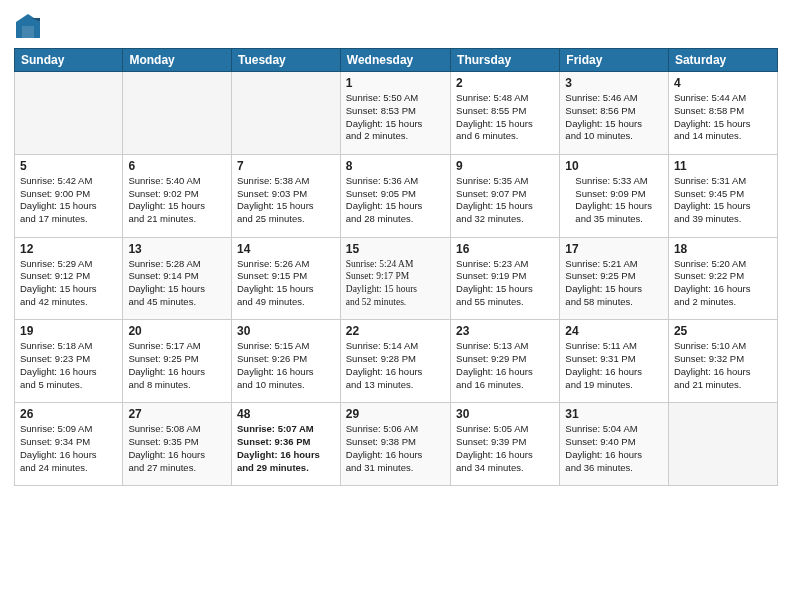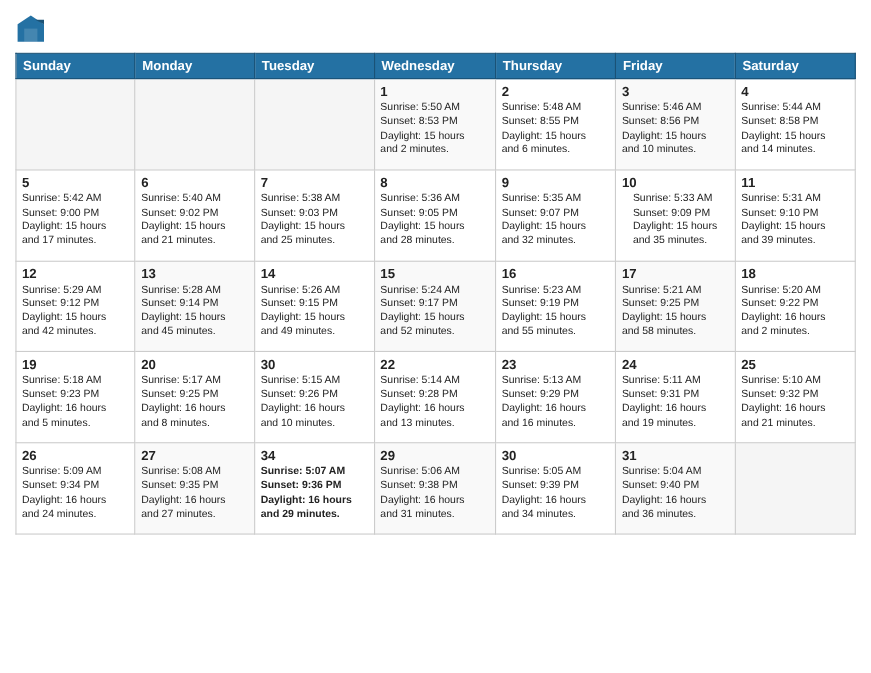--- a/index.html
+++ b/index.html
@@ -204,21 +204,21 @@
           <td>
             <span class="day-num">10</span>
             <div class="cell-content" style="white-space: pre-line; margin-left: 10px;">Sunrise: 5:33 AM
 Sunset: 9:09 PM
 Daylight: 15 hours
 and 35 minutes.</div>
           </td>
           <td>
             <span class="day-num">11</span>
             <div class="cell-content" style="white-space: pre-line;">Sunrise: 5:31 AM
-Sunset: 9:10 PM
+Sunset: 9:45 PM
 Daylight: 15 hours
 and 39 minutes.</div>
           </td>
         </tr>
         <tr>
           <td>
             <span class="day-num">12</span>
             <div class="cell-content" style="white-space: pre-line;">Sunrise: 5:29 AM
 Sunset: 9:12 PM
 Daylight: 15 hours
@@ -233,21 +233,21 @@
           </td>
           <td>
             <span class="day-num">14</span>
             <div class="cell-content" style="white-space: pre-line;">Sunrise: 5:26 AM
 Sunset: 9:15 PM
 Daylight: 15 hours
 and 49 minutes.</div>
           </td>
           <td>
             <span class="day-num">15</span>
-            <div class="cell-content" style="white-space: pre-line;">Sunrise: 5:24 AM
+            <div class="cell-content" style="white-space: pre-line; font-family: Liberation Serif, serif;">Sunrise: 5:24 AM
 Sunset: 9:17 PM
 Daylight: 15 hours
 and 52 minutes.</div>
           </td>
           <td>
             <span class="day-num">16</span>
             <div class="cell-content" style="white-space: pre-line;">Sunrise: 5:23 AM
 Sunset: 9:19 PM
 Daylight: 15 hours
 and 55 minutes.</div>
@@ -327,21 +327,21 @@
 and 24 minutes.</div>
           </td>
           <td>
             <span class="day-num">27</span>
             <div class="cell-content" style="white-space: pre-line;">Sunrise: 5:08 AM
 Sunset: 9:35 PM
 Daylight: 16 hours
 and 27 minutes.</div>
           </td>
           <td>
-            <span class="day-num">34</span>
+            <span class="day-num">48</span>
             <div class="cell-content" style="white-space: pre-line; font-weight: bold;">Sunrise: 5:07 AM
 Sunset: 9:36 PM
 Daylight: 16 hours
 and 29 minutes.</div>
           </td>
           <td>
             <span class="day-num">29</span>
             <div class="cell-content" style="white-space: pre-line;">Sunrise: 5:06 AM
 Sunset: 9:38 PM
 Daylight: 16 hours

